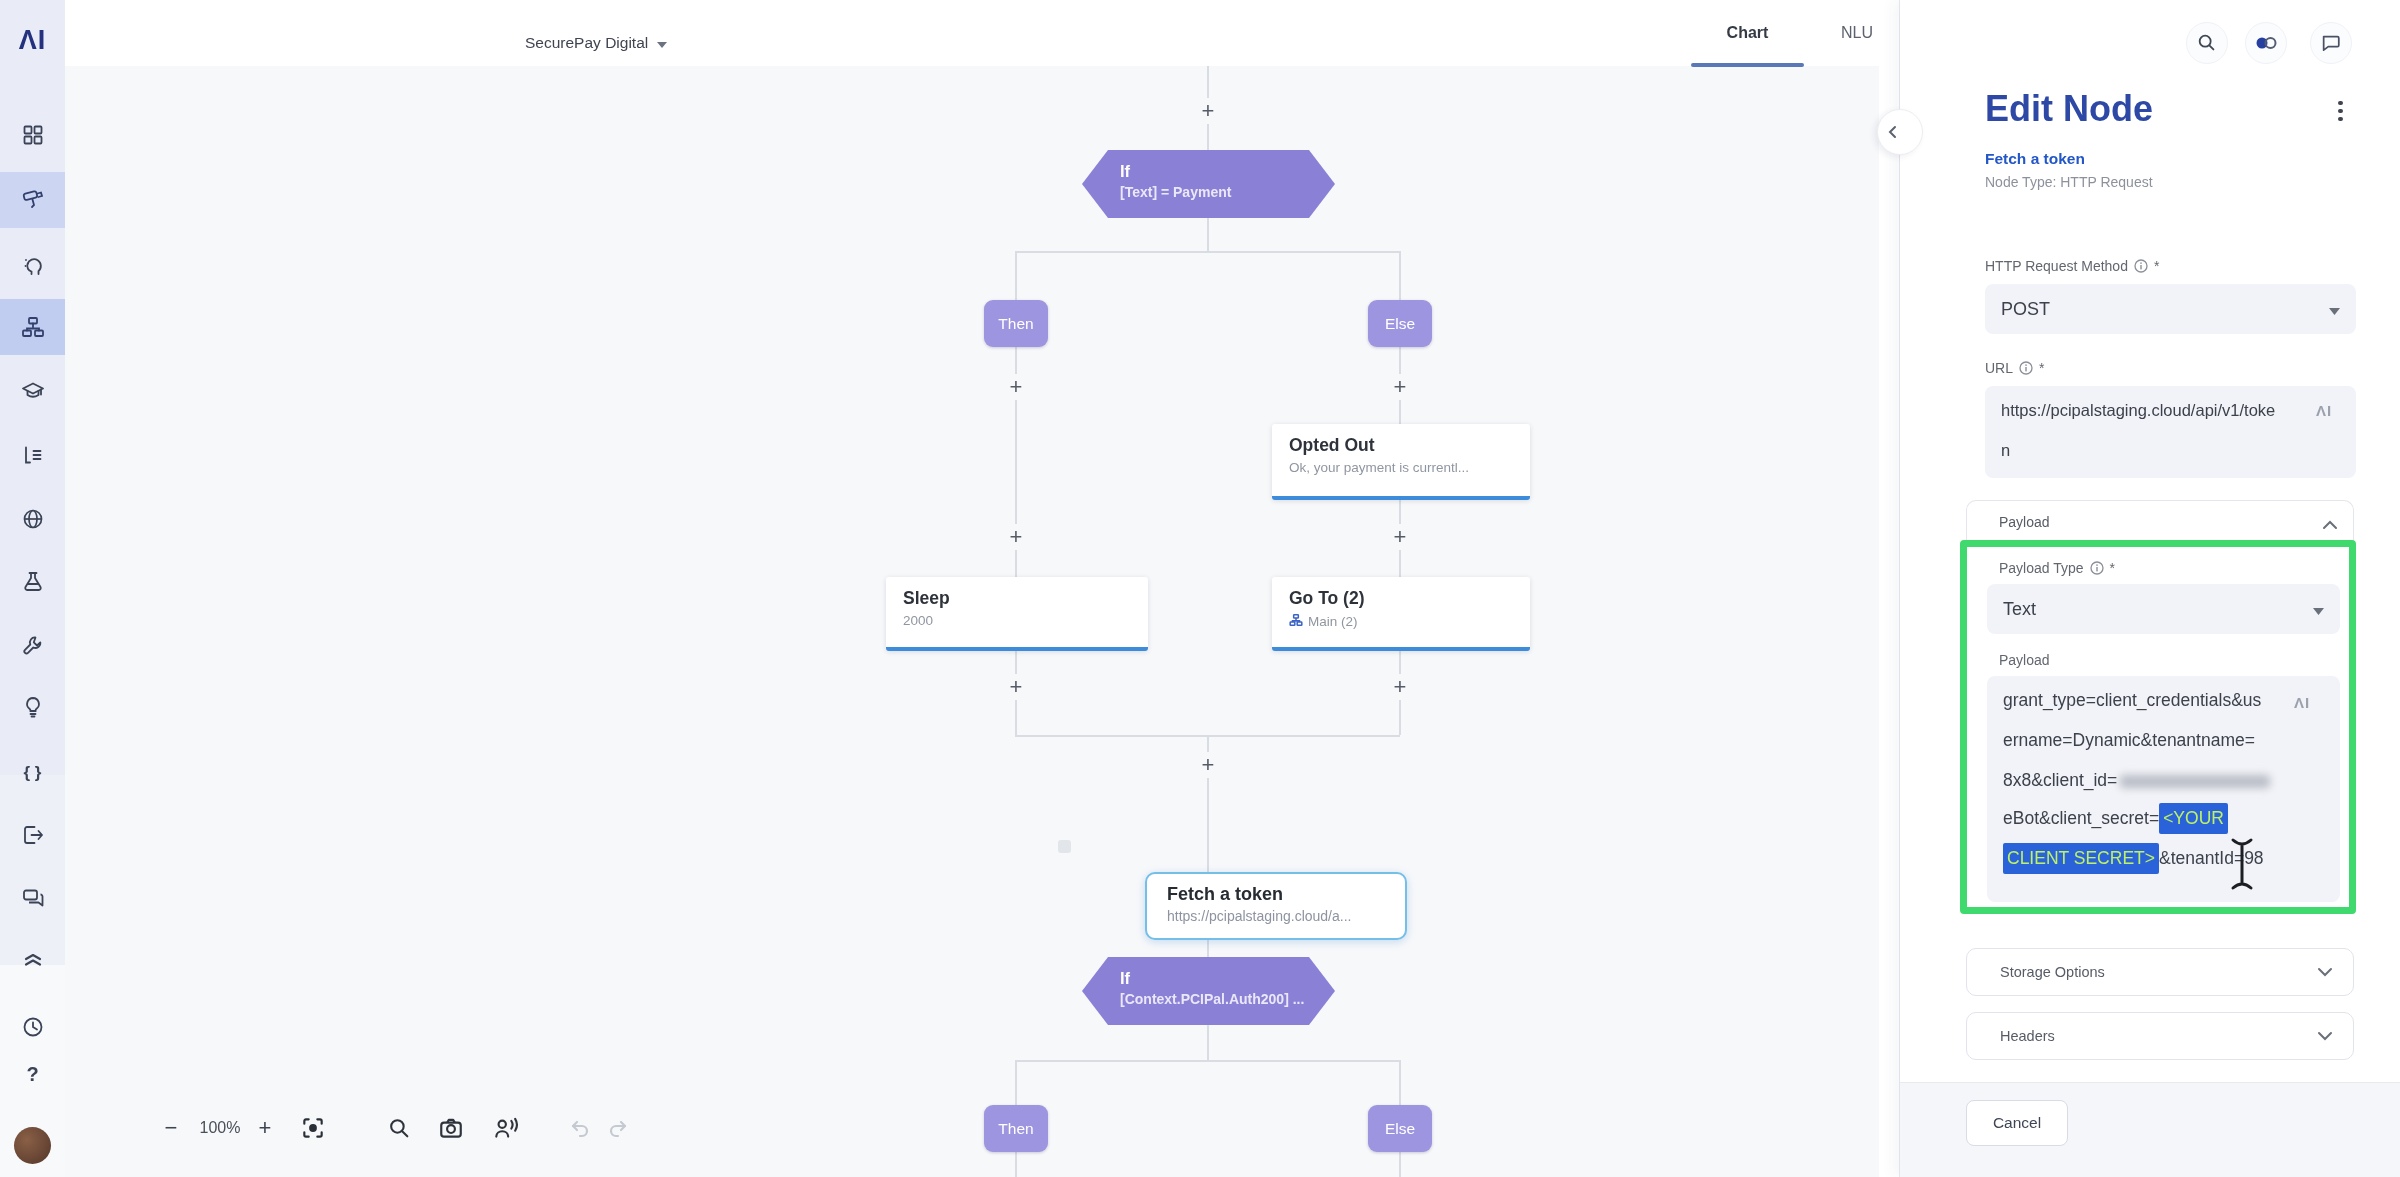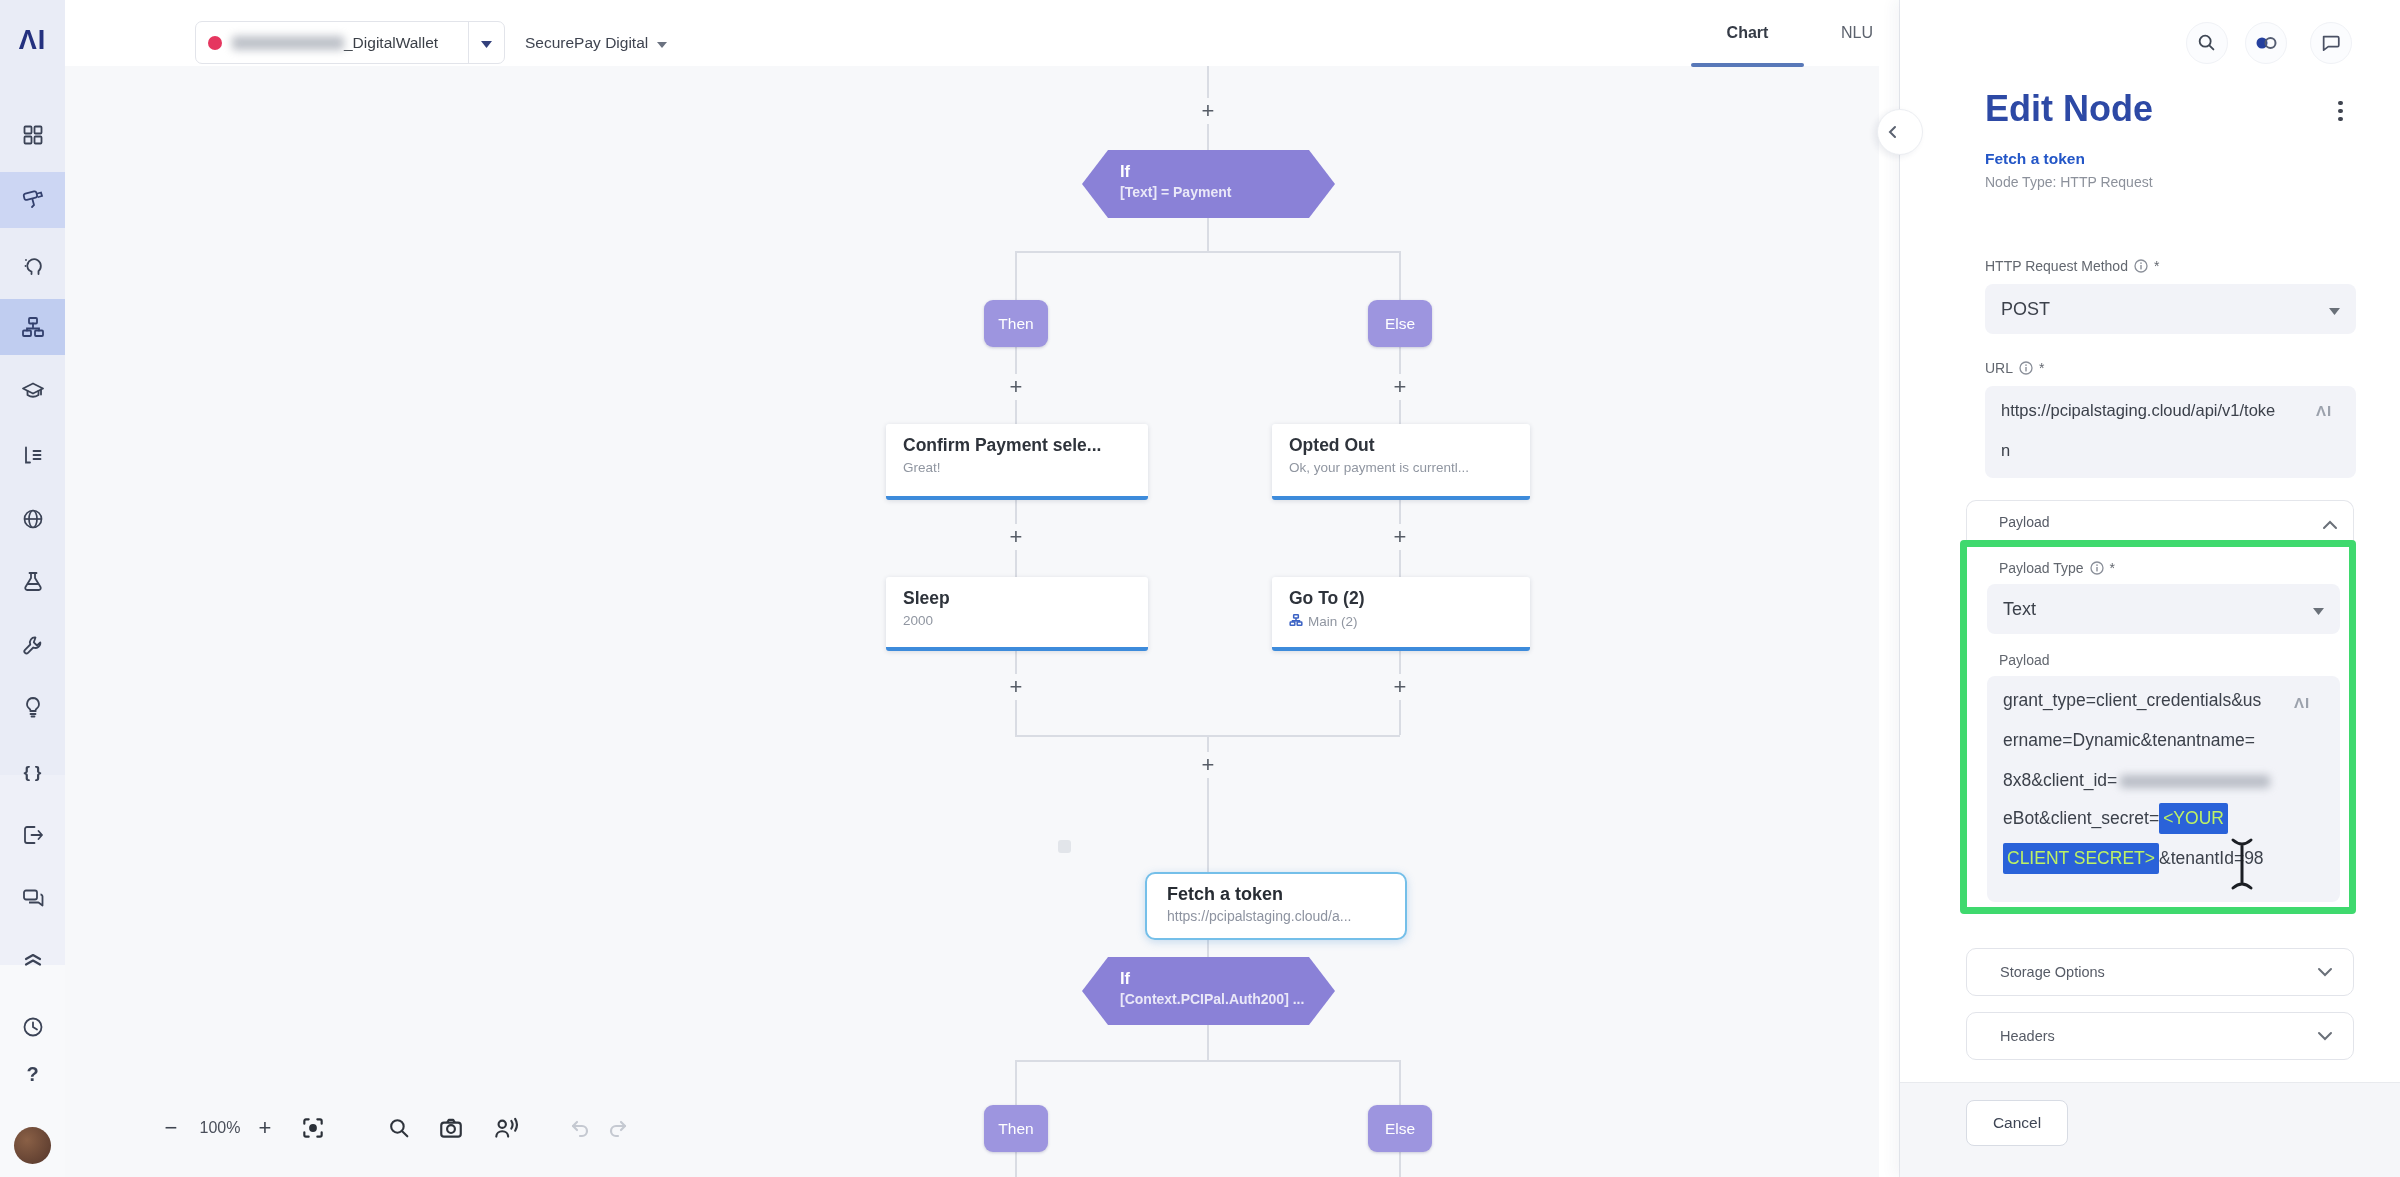--- a/index.html
+++ b/index.html
@@ -217,29 +217,20 @@
           </svg>
         </span>
     </div>
     <div class="abs sb-item" style="top:1052px;font-size:20px;font-weight:700;color:#3b4356;">
       <span>?</span>
     </div>
     <div class="abs" style="left:14px;top:1127px;width:37px;height:37px;border-radius:50%;background:radial-gradient(circle at 35% 35%, #8a6046, #53352a);cursor:pointer;"></div>
   </div>
 
   <div id="topbar" class="abs">
-    <div id="proj-pill" class="abs">
-      <span class="rec-dot"></span>
-      <span class="blurblob" style="width:112px;height:14px;margin-left:10px;"></span>
-      <span id="proj-name">_DigitalWallet</span>
-      <span class="pill-div"></span>
-      <span style="margin-left:12px;"><svg width="11" height="7">
-            <path d="M0 0 L5.5 7 L11 0 Z" fill="#33417c"></path>
-          </svg></span>
-    </div>
     <div id="ws-select" class="abs">
       <span>SecurePay Digital</span>
       <span><svg width="10" height="6">
             <path d="M0 0 L5 6 L10 0 Z" fill="#6b7280"></path>
           </svg></span>
     </div>
     <div class="abs tab active" style="left:1645px;width:75px;">Chart</div>
     <div class="abs tab" style="left:1762px;width:60px;">NLU</div>
     <div class="abs tab" style="left:1866px;width:40px;overflow:hidden;">Set</div>
     <div id="tab-underline" class="abs"></div>
@@ -269,24 +260,20 @@
     <div class="plus" style="left:1130px;top:686px;">+</div>
     <div class="plus" style="left:1130px;top:836px;">+</div>
 
     <div class="hex" style="left:1017px;top:84px;width:253px;height:68px;">
       <div class="t">If</div>
       <div class="s">[Text] = Payment</div>
     </div>
     <div class="chip" style="left:919px;top:234px;">Then</div>
     <div class="chip" style="left:1303px;top:234px;">Else</div>
 
-    <div class="card" style="left:821px;top:358px;width:262px;height:76px;">
-      <div class="t">Confirm Payment sele...</div>
-      <div class="s">Great!</div>
-    </div>
     <div class="card" style="left:1207px;top:358px;width:258px;height:76px;">
       <div class="t">Opted Out</div>
       <div class="s">Ok, your payment is currentl...</div>
     </div>
     <div class="card" style="left:821px;top:511px;width:262px;height:74px;">
       <div class="t">Sleep</div>
       <div class="s">2000</div>
     </div>
     <div class="card" style="left:1207px;top:511px;width:258px;height:74px;">
       <div class="t">Go To (2)</div>

